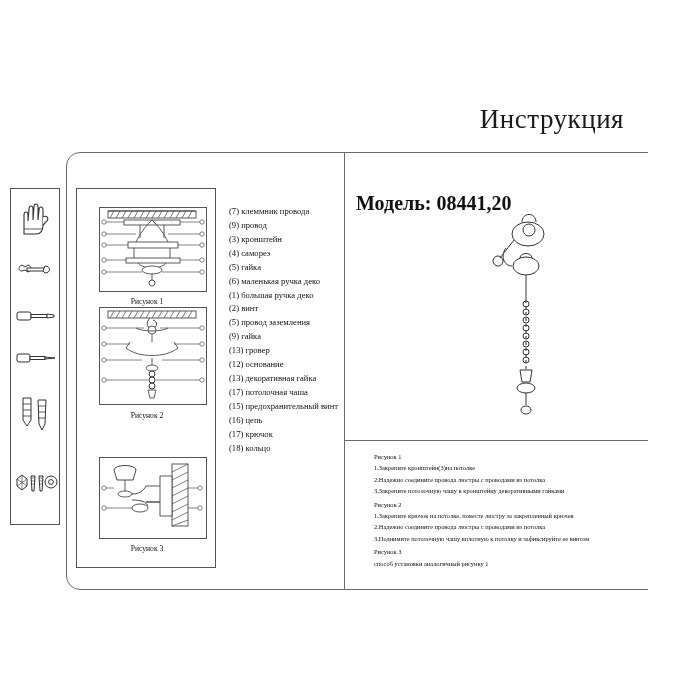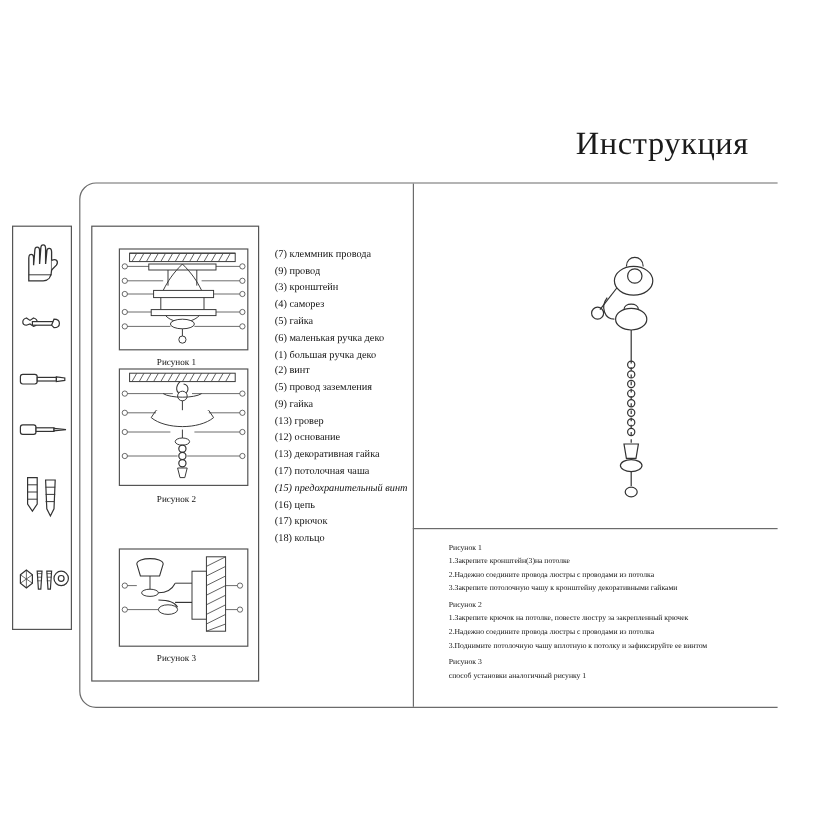--- a/index.html
+++ b/index.html
@@ -62,21 +62,21 @@
   
   .parts {
     position: absolute;
     left: 229px; top: 205px;
     width: 120px;
     font-size: 8.6px;
     line-height: 1.62;
     color: #111;
   }
   .parts div { white-space: nowrap; }
-  .parts div.wrap { white-space: normal; font-style: italic; }
+  .parts div.wrap { white-space: normal; }
 
   
   .instr {
     position: absolute;
     left: 374px; top: 449px;
     width: 300px;
     font-size: 6.4px;
     line-height: 1.78;
     color: #111;
   }
@@ -129,20 +129,21 @@
 
 <div class="page">
 
   <div class="title">Инструкция</div>
 
   <div class="main-frame">
     <div class="vline"></div>
     <div class="hline"></div>
   </div>
 
+  <div class="model">Модель: 08441,20</div>
 
   <div class="parts">
     <div>(7) клеммник провода</div>
     <div>(9) провод</div>
     <div>(3) кронштейн</div>
     <div>(4) саморез</div>
     <div>(5) гайка</div>
     <div>(6) маленькая ручка деко</div>
     <div>(1) большая ручка деко</div>
     <div>(2) винт</div>

